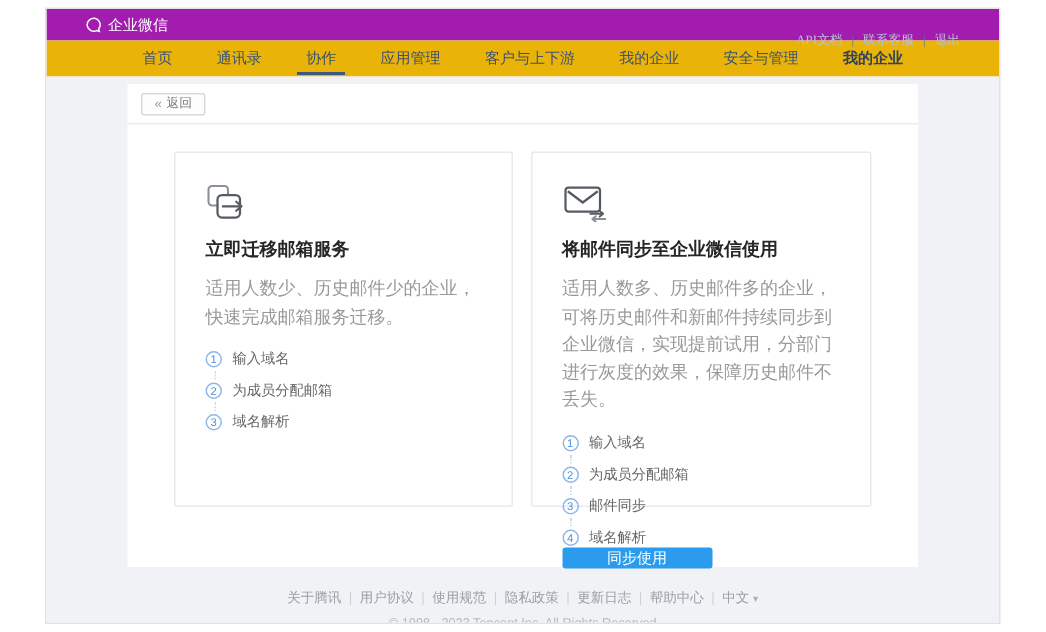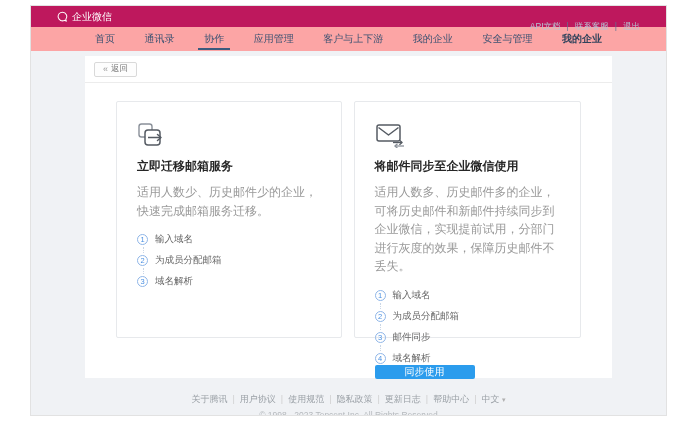--- a/index.html
+++ b/index.html
@@ -1,28 +1,28 @@
 <!DOCTYPE html>
 <html><head>
 <meta charset="utf-8">
 <style>
   * { margin:0; padding:0; box-sizing:border-box; }
   html,body { width:697px; height:421px; background:#fff; font-family:"Liberation Sans","DejaVu Sans",sans-serif; }
   .frame { position:relative; margin:5px 30px; width:637px; height:411px; border:1px solid #e2e2e2; background:#fff; overflow:hidden; }
 
   
-  .topbar { height:21px; background:#be185d; display:flex; align-items:center; padding:0 26px; }
+  .topbar { height:21px; background:#a21caf; display:flex; align-items:center; padding:0 26px;font-family:Liberation Serif, serif; }
   .logo { display:flex; align-items:center; gap:4px; color:#fff; font-size:10px; }
   .logo svg { display:block; }
   .topbar-links { margin-left:auto; display:flex; list-style:none; align-items:center;margin-top:21px; }
   .topbar-links li { color:#b6c3d3; font-size:8.5px; cursor:pointer; }
   .topbar-links li:not(:last-child)::after { content:"|"; color:#5f7693; margin:0 6px; }
 
   
-  .nav { height:24px; background:#fca5a5; display:flex; align-items:stretch; justify-content:space-between; padding:0 62px; }
+  .nav { height:24px; background:#eab308; display:flex; align-items:stretch; justify-content:space-between; padding:0 62px; }
   .nav-tab { display:flex; align-items:center; font-size:10px; color:#3c5272; cursor:pointer; position:relative; padding:0 2px; }
   .nav-tab.active::after { content:""; position:absolute; left:-4px; right:-4px; bottom:1px; height:2px; background:#3c5a7d; }
   .nav-tab.bold { font-weight:bold; color:#31435c; }
 
   
   .content { height:366px; background:#f0f2f5; padding-top:5px; }
   .panel { width:527px; height:322px; margin:0 auto; background:#fff; display:flex; flex-direction:column; }
   .panel-header { height:27px; position:relative; display:flex; align-items:center; border-bottom:1px solid #ececec; flex:none; }
   .back-btn { margin-left:9px; height:15px; padding:0 8px; background:#fdfdfd; border:1px solid #d9d9d9; border-radius:2px; font-size:8.5px; color:#7a7a7a; display:flex; align-items:center; gap:3px; cursor:pointer; }
   .back-btn .chev { font-size:9px; color:#9a9a9a; }

